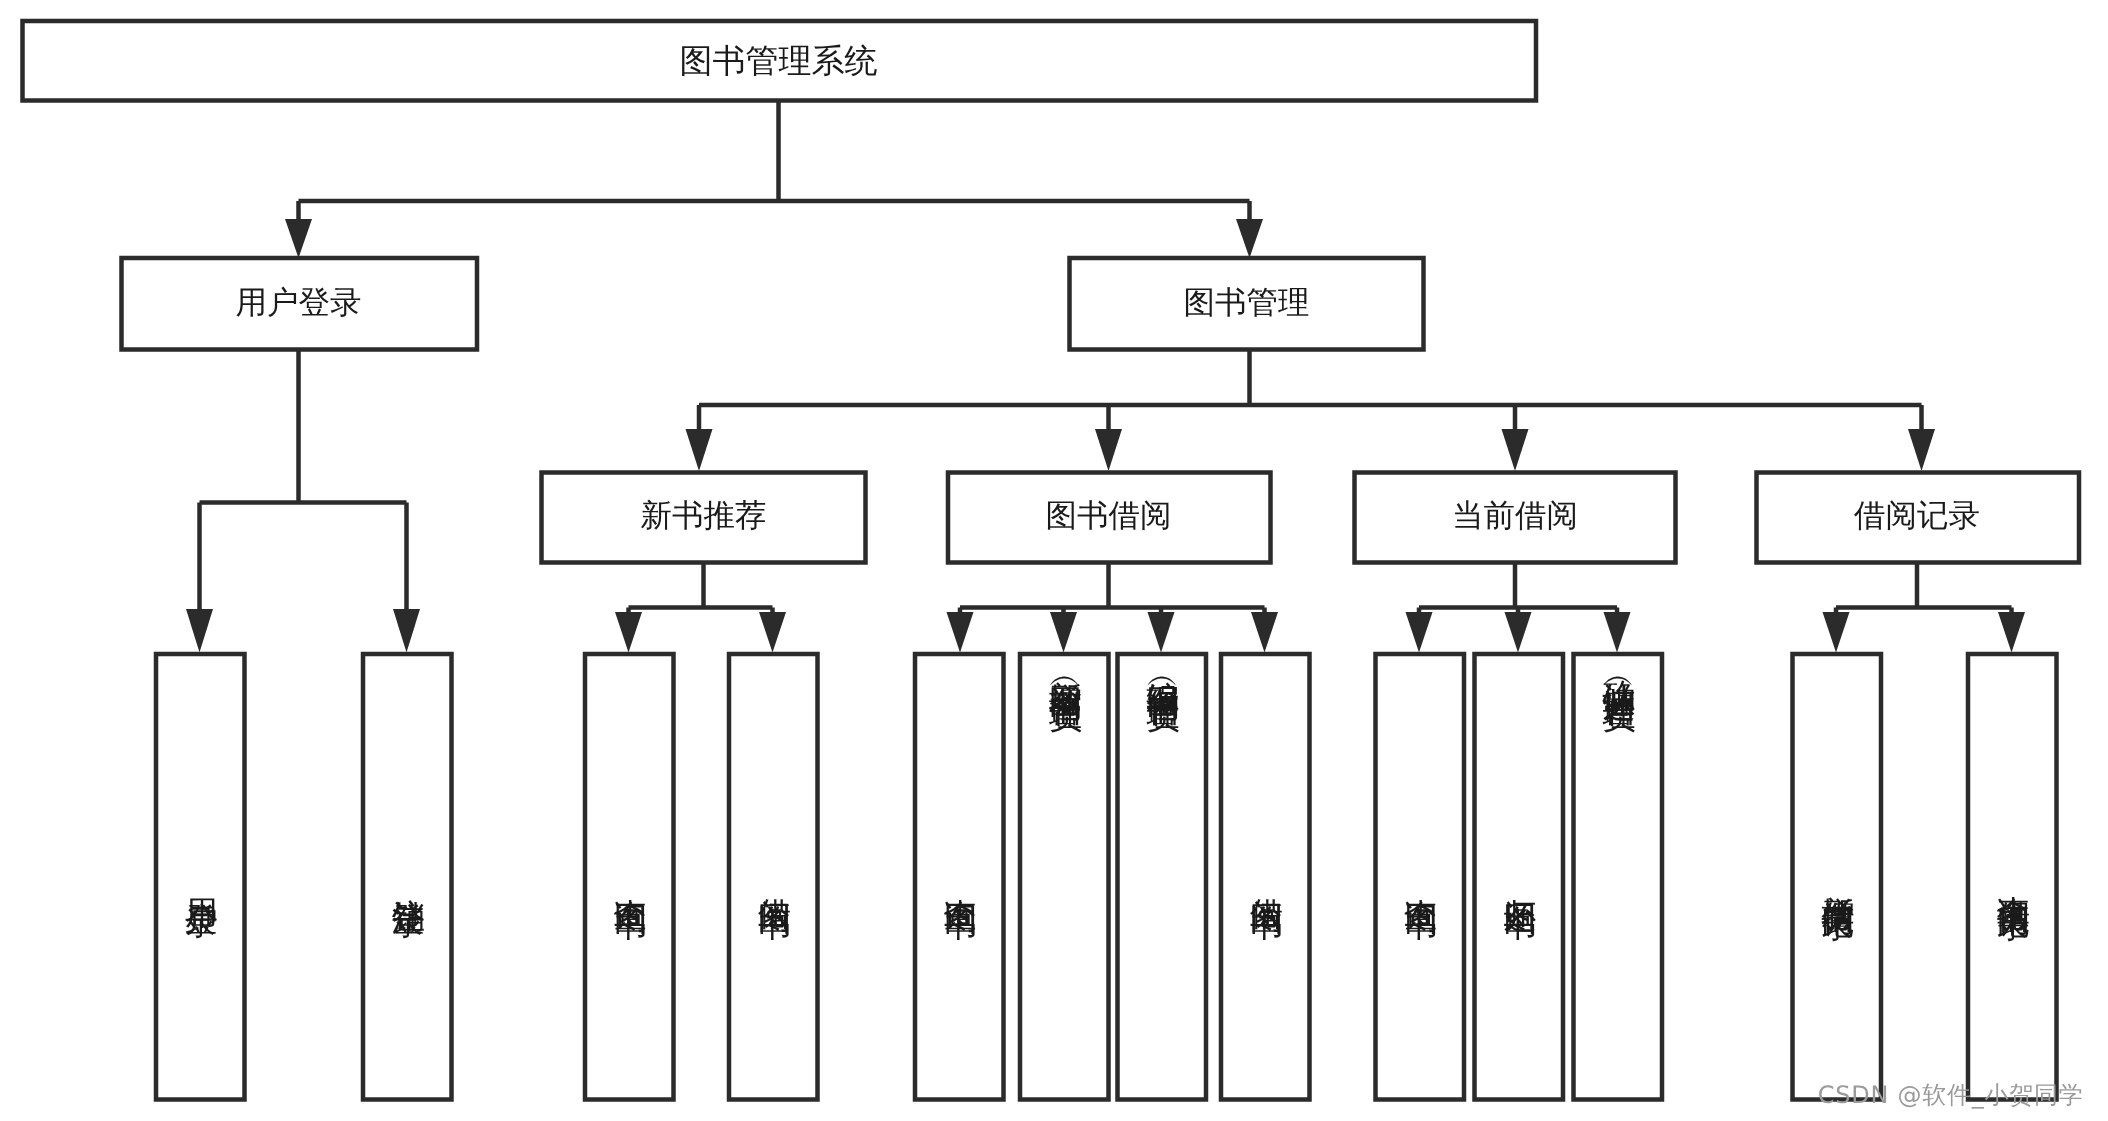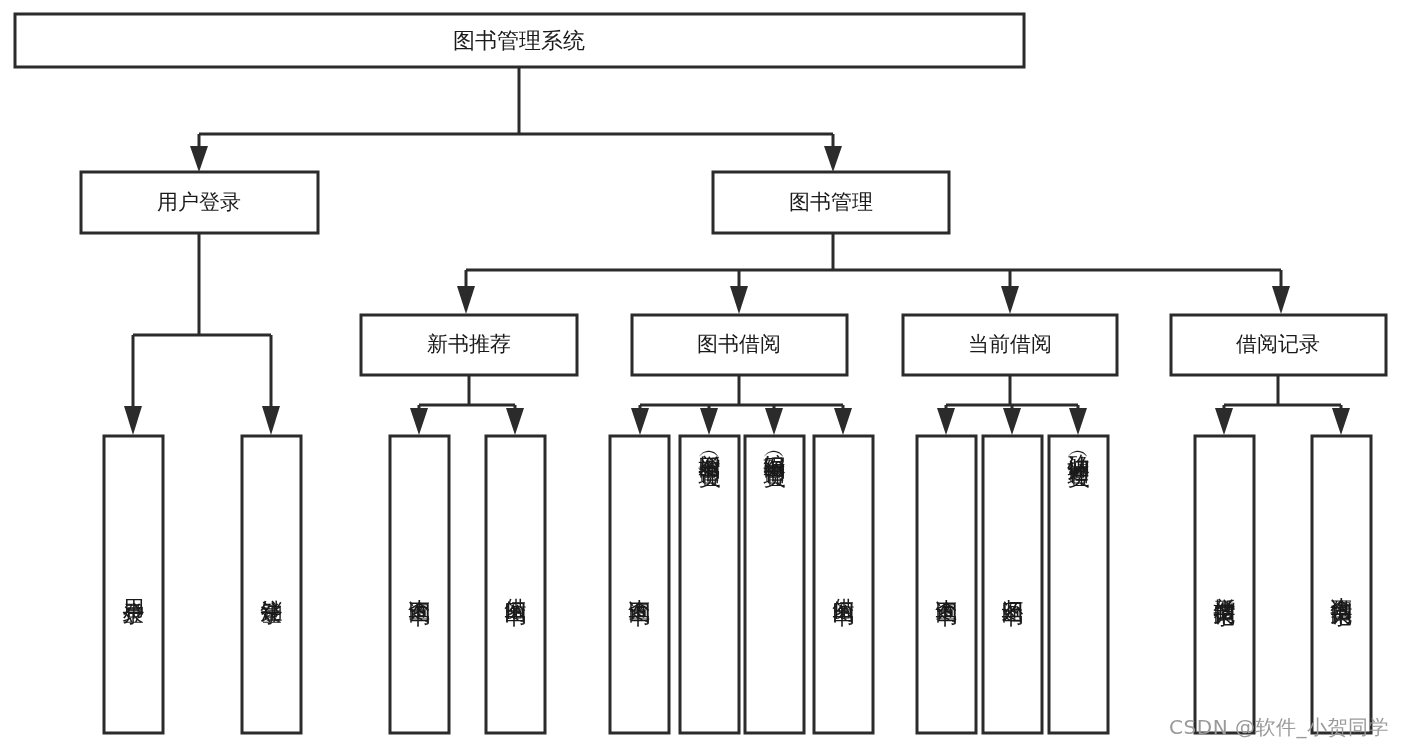--- a/index.html
+++ b/index.html
@@ -74,21 +74,21 @@
     letter-spacing: 2px;
     color: #1a1a1a;
     white-space: nowrap;
     text-align: center;
   }
   .watermark {
     position: absolute;
     right: 16px;
     bottom: 6px;
     font-family: "DejaVu Sans", "Liberation Sans", sans-serif;
-    font-size: 20px;
+    font-size: 16px;
     color: #9a9a9a;
     letter-spacing: 0.5px;
     white-space: nowrap;
     user-select: none;
   }
 </style>
 </head>
 <body>
 
 <div id="diagram-root">

